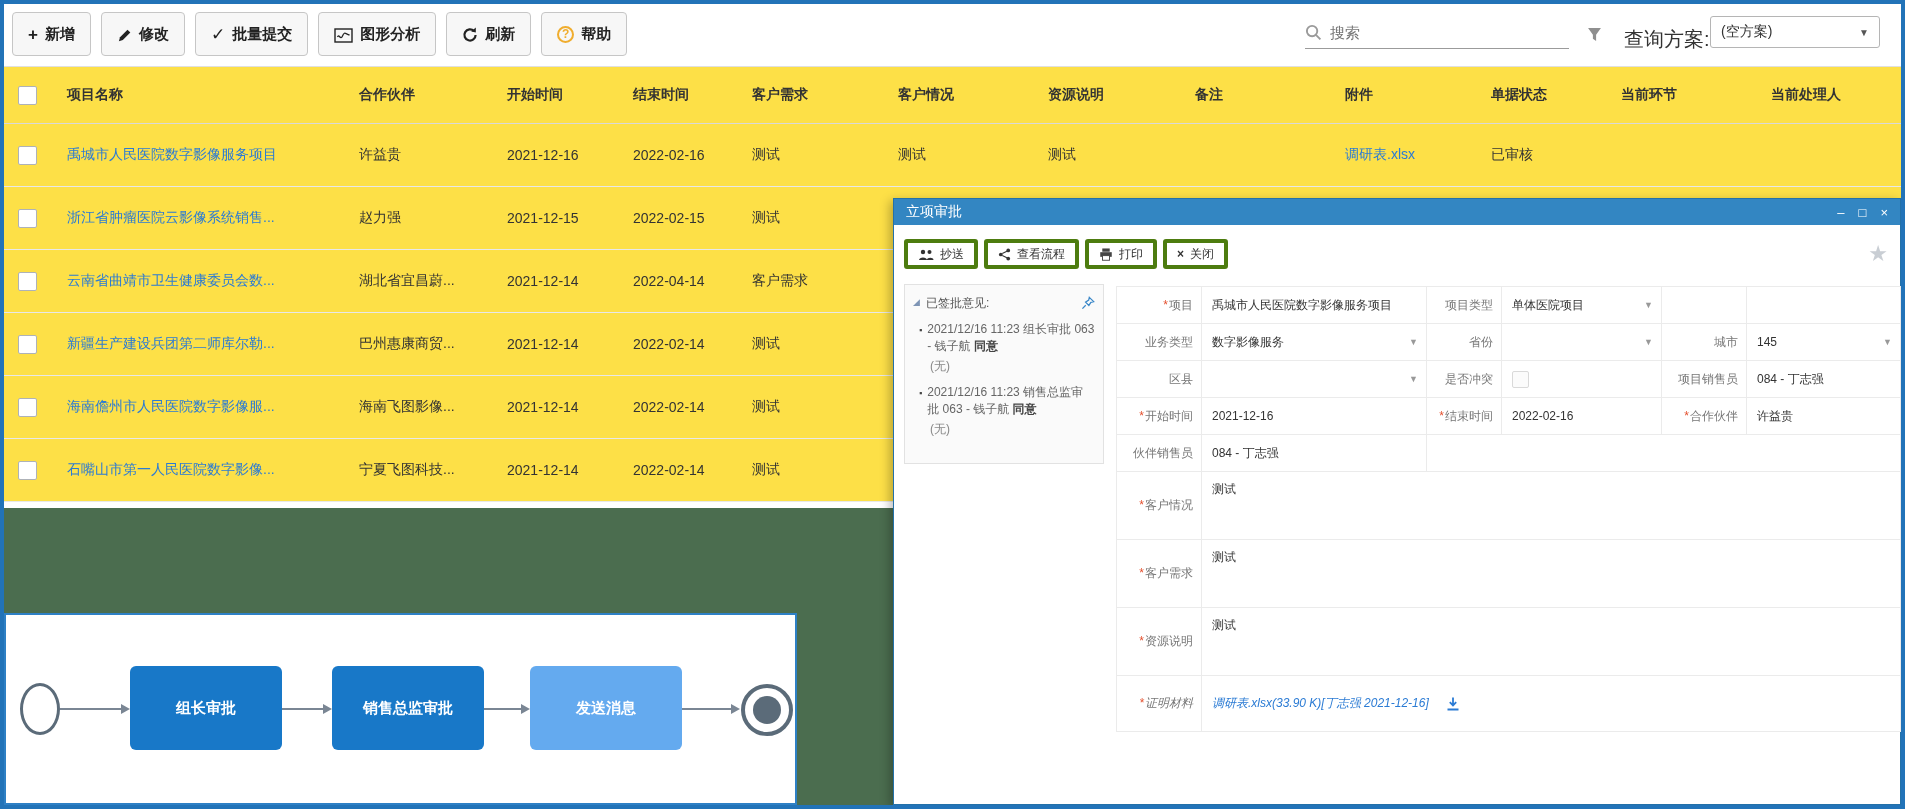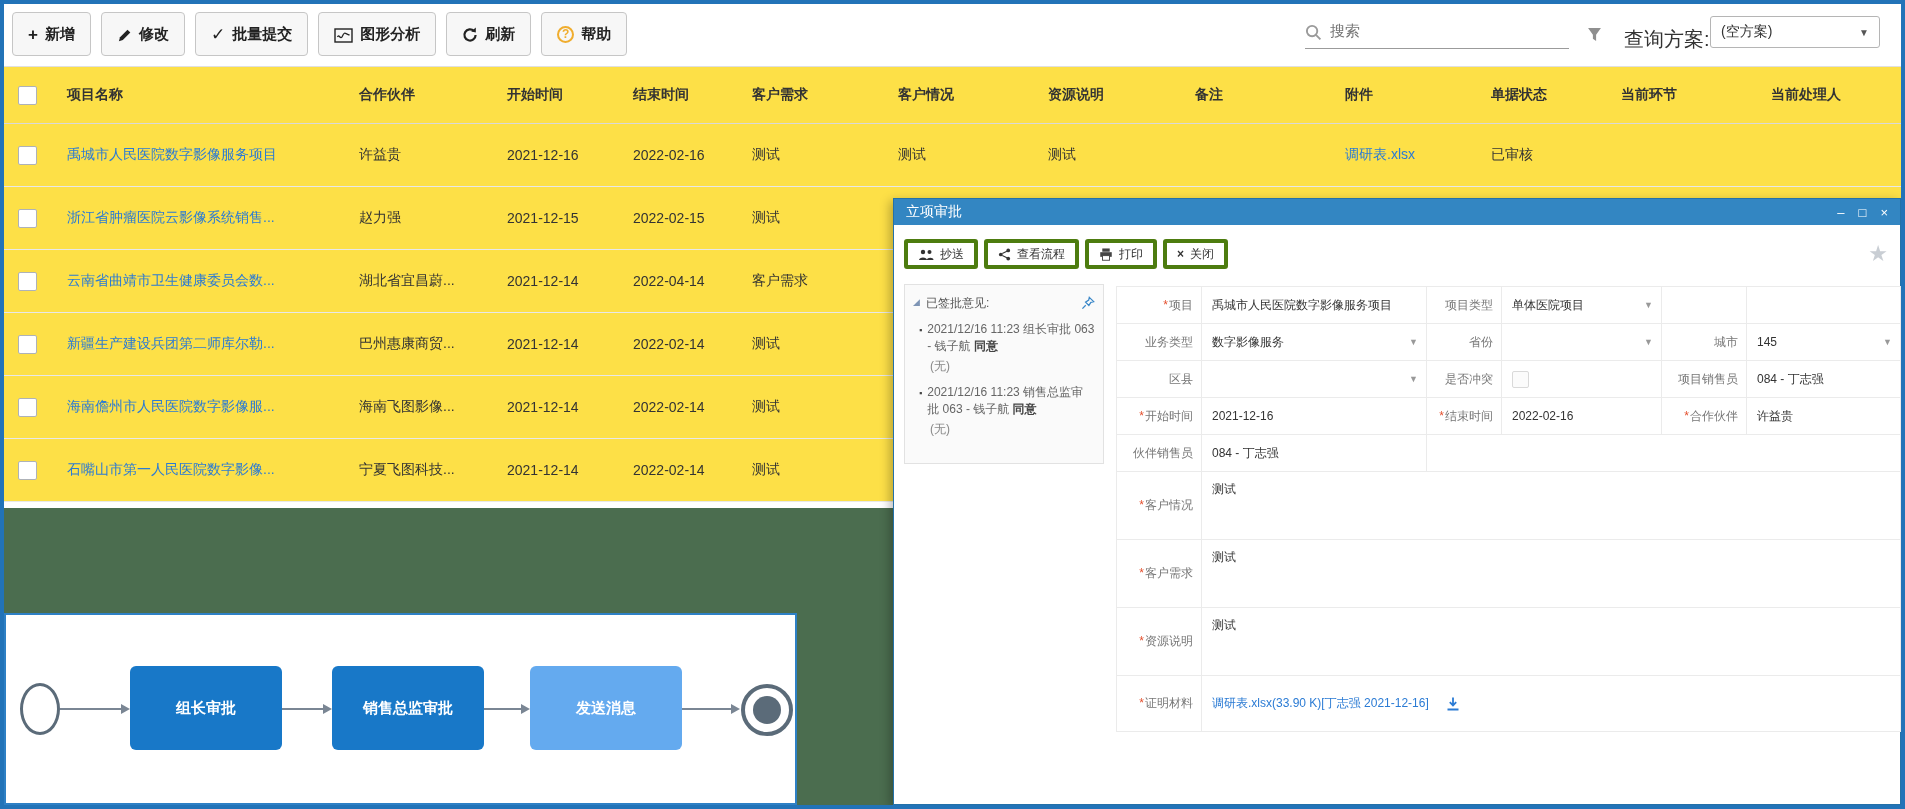--- a/index.html
+++ b/index.html
@@ -8,21 +8,21 @@
   
   .toolbar{position:absolute;left:8px;top:8px;height:46px;display:flex;gap:10px;}
   .tbtn{display:inline-flex;align-items:center;gap:7px;height:44px;padding:0 15px;background:#f7f7f7;
     border:1px solid #c6c6c6;border-radius:4px;font-size:15px;font-weight:bold;color:#222;cursor:pointer;box-sizing:border-box;}
   .tbtn .glyph{font-size:17px;line-height:1;}
   .qmark{display:inline-flex;width:17px;height:17px;border:2px solid #f0ad2e;border-radius:50%;
     color:#f0ad2e;font-size:12px;align-items:center;justify-content:center;box-sizing:border-box;}
   .searchwrap{position:absolute;left:1301px;top:12px;width:264px;height:32px;border-bottom:1px solid #9b9b9b;
     display:flex;align-items:center;gap:6px;}
   .searchwrap input{border:none;outline:none;flex:1;font-size:15px;color:#444;background:transparent;
-    font-family:Liberation Mono, monospace;}
+    font-family:Liberation Sans, sans-serif;}
   .funnel{position:absolute;left:1583px;top:21px;}
   .planlabel{position:absolute;left:1620px;top:22px;font-size:20px;color:#333;}
   .planselect{position:absolute;left:1706px;top:12px;width:170px;height:32px;border:1px solid #b5b5b5;border-radius:3px;
     background:#fff;display:flex;align-items:center;font-size:14px;padding:0 10px;box-sizing:border-box;cursor:pointer;}
   .planselect .arr{margin-left:auto;font-size:10px;color:#555;}
   
   .gridtbl{position:absolute;left:0;top:62px;border-collapse:collapse;table-layout:fixed;width:1897px;background:#fde047;}
   .gridtbl th{height:56px;text-align:left;font-size:14px;font-weight:bold;color:#333;
     border-top:1px solid #e0e0e0;border-bottom:1px solid #d9d9d9;padding:0 0 0 15px;}
   .gridtbl td{height:62px;font-size:14px;color:#333;border-bottom:1px solid #e8e8e8;
@@ -65,21 +65,21 @@
   .hnote{margin:3px 0 0 17px;color:#888;}
   
   .form{position:absolute;left:222px;top:87px;border-collapse:collapse;table-layout:fixed;width:784px;}
   .form td{border:1px solid #ebebeb;font-size:12px;height:37px;box-sizing:border-box;position:relative;}
   .form td.lab{text-align:right;color:#777;padding-right:8px;}
   .form td.val{color:#333;padding-left:10px;}
   .form tr.tall td{height:68px;}
   .form tr.tall td.val{vertical-align:top;padding-top:9px;}
   .form tr.tall2 td{height:72px;}
   .form tr.tall2 td.val{vertical-align:top;padding-top:9px;}
-  .form tr.att td{height:56px;}
+  .form tr.att td{height:56px;font-style:italic;}
   .req{color:#e4502e;margin-right:1px;}
   .dd{position:absolute;right:8px;top:50%;transform:translateY(-50%);font-size:9px;color:#999;}
   .fcb{width:15px;height:15px;border:1px solid #d9d9d9;border-radius:2px;background:#fbfbfb;}
   .attlink{color:#2b7bd4;cursor:pointer;}
   .dl{margin-left:14px;vertical-align:middle;cursor:pointer;}
   svg{display:inline-block;vertical-align:middle;}
 </style>
 </head>
 <body>
 

